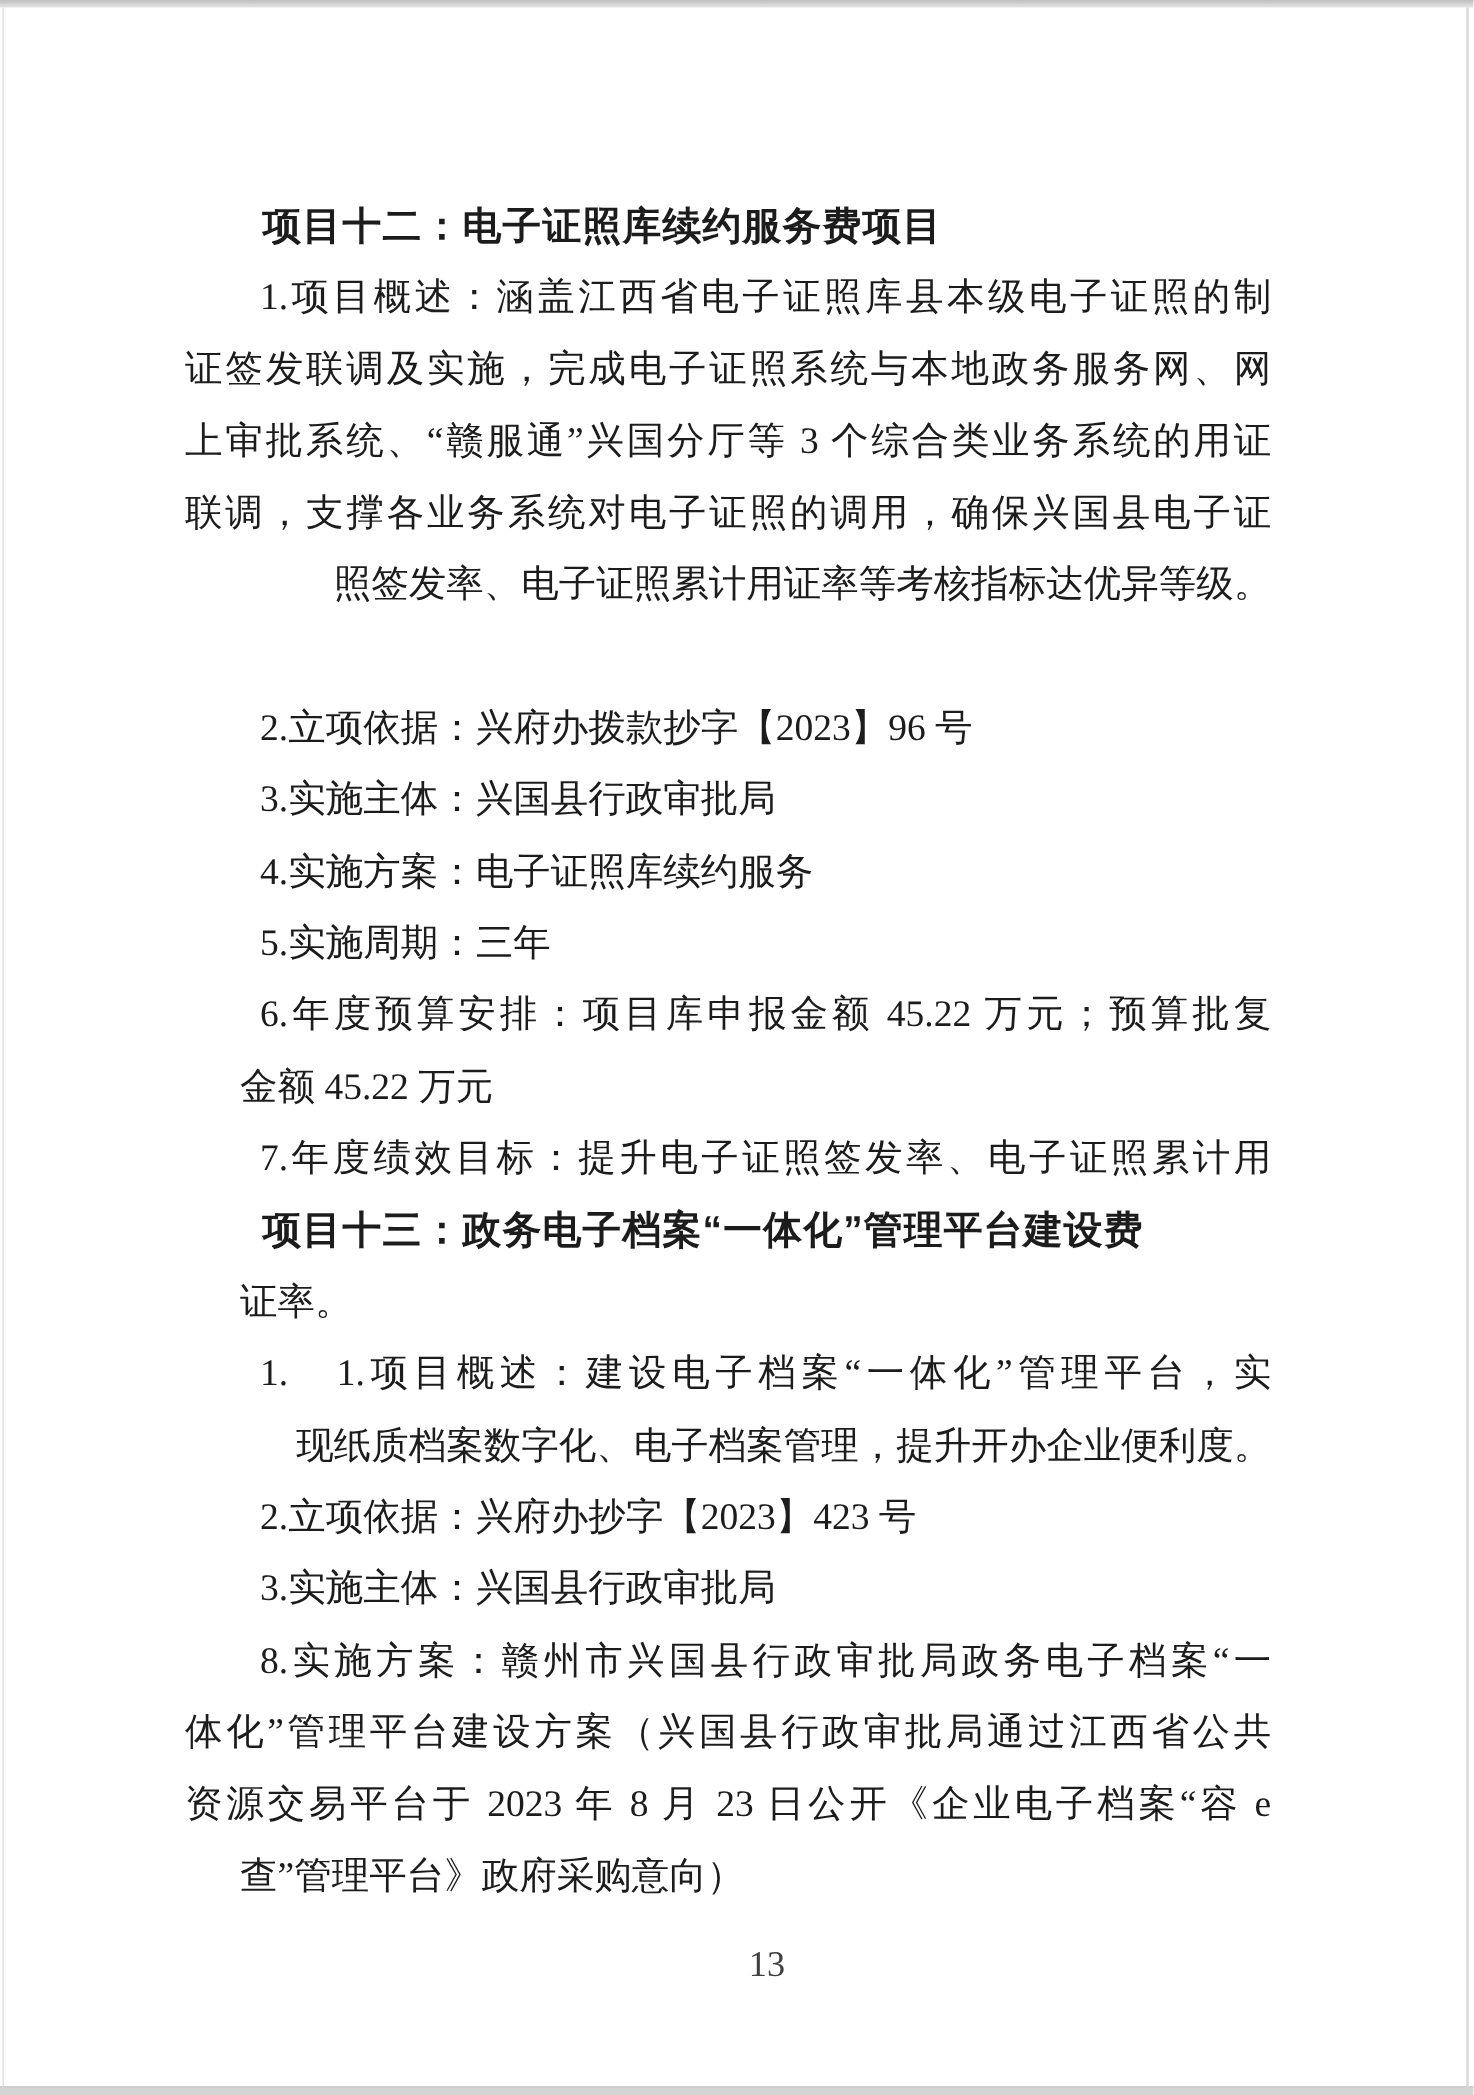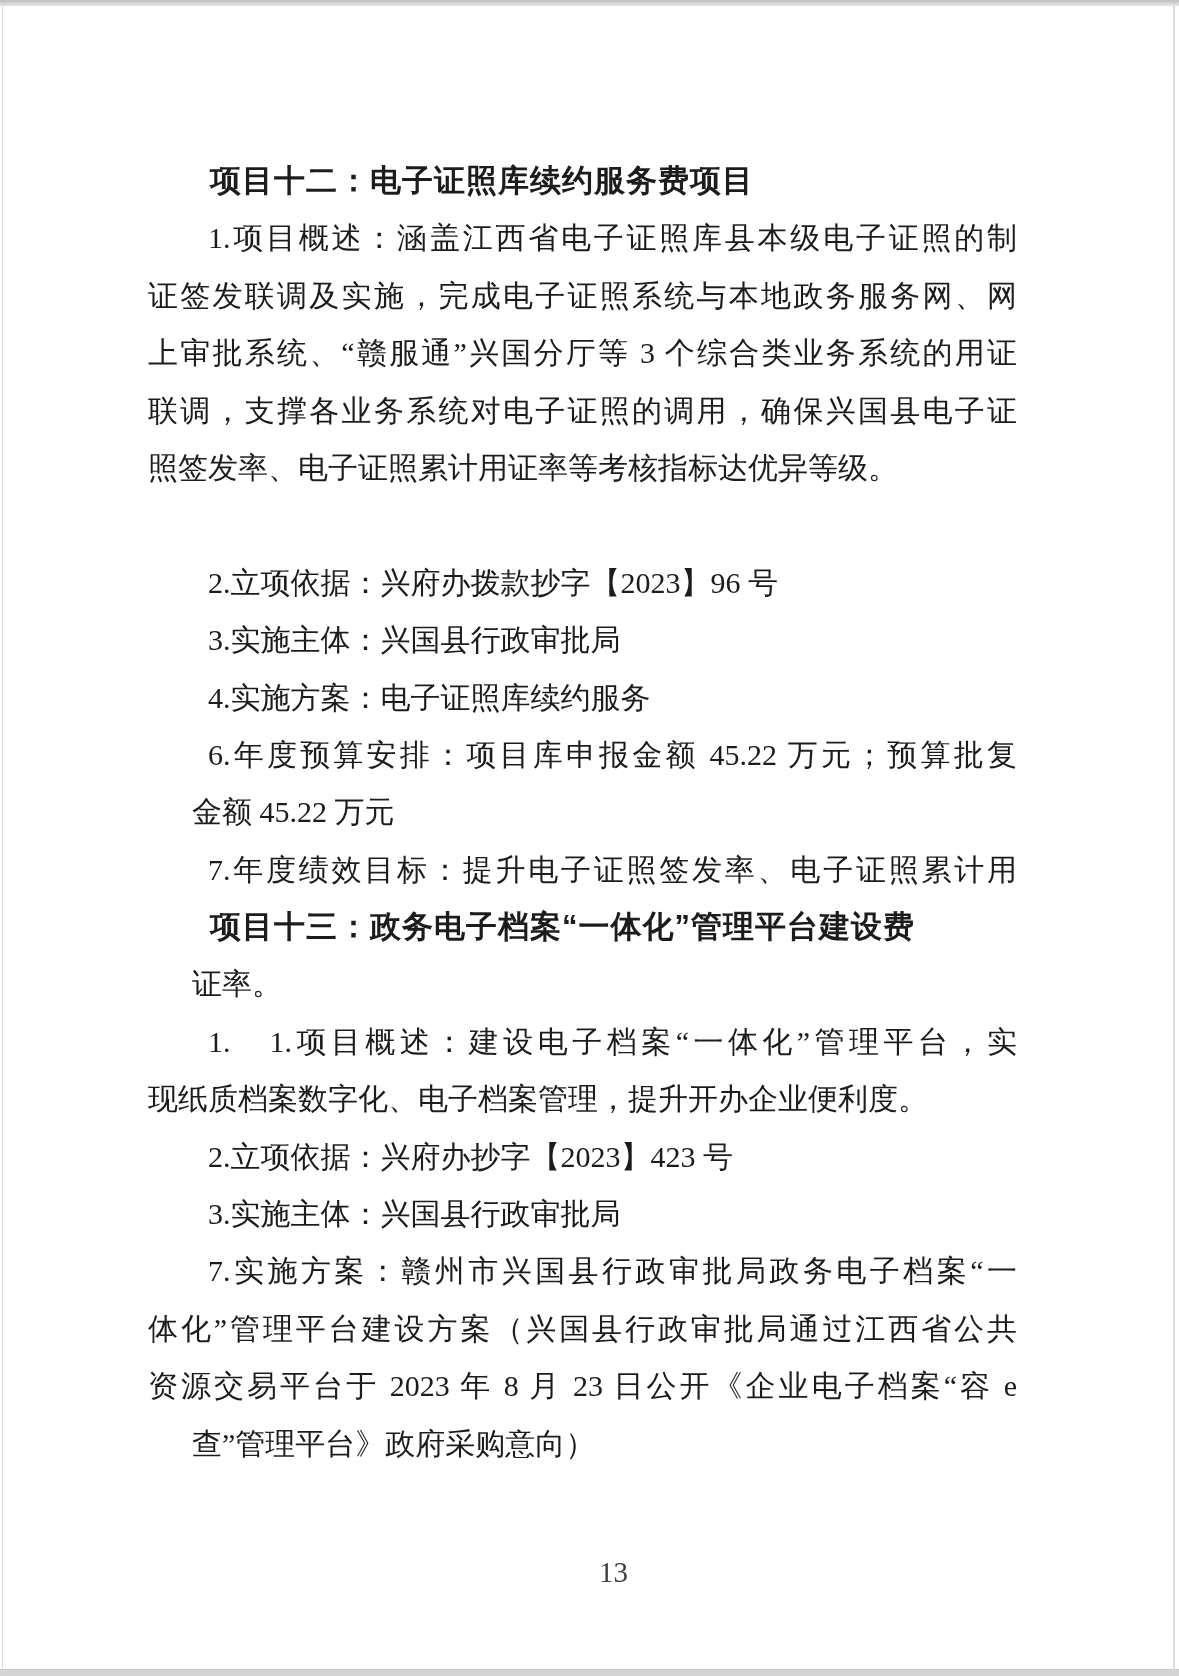--- a/index.html
+++ b/index.html
@@ -56,21 +56,21 @@
     text-indent: 2em;
     text-align: justify;
     text-align-last: justify;
   }
   
   .line.jm {
     text-align: justify;
     text-align-last: justify;
   }
   
-  .line.pe { text-align: left; }
+  .line.pe { text-align: right; }
   
   .line.it { text-indent: 2em; text-align: left; font-family: Liberation Serif, serif; }
   
   .line.ce { text-align: left; margin-left: 44px; }
   .line.gap { }
   .pagenum {
     position: absolute;
     top: 1552px;
     left: 0;
     width: 1179px;
@@ -94,29 +94,30 @@
       <div class="line t">项目十二：电子证照库续约服务费项目</div>
       <div class="line jf">1.项目概述：涵盖江西省电子证照库县本级电子证照的制</div>
       <div class="line jm">证签发联调及实施，完成电子证照系统与本地政务服务网、网</div>
       <div class="line jm">上审批系统、“赣服通”兴国分厅等 3 个综合类业务系统的用证</div>
       <div class="line jm">联调，支撑各业务系统对电子证照的调用，确保兴国县电子证</div>
       <div class="line pe">照签发率、电子证照累计用证率等考核指标达优异等级。</div>
       <div class="line gap"></div>
       <div class="line it">2.立项依据：兴府办拨款抄字【2023】96 号</div>
       <div class="line it">3.实施主体：兴国县行政审批局</div>
       <div class="line it">4.实施方案：电子证照库续约服务</div>
+      <div class="line it">5.实施周期：三年</div>
       <div class="line jf">6.年度预算安排：项目库申报金额 45.22 万元；预算批复</div>
       <div class="line ce">金额 45.22 万元</div>
       <div class="line jf">7.年度绩效目标：提升电子证照签发率、电子证照累计用</div>
       <div class="line t">项目十三：政务电子档案“一体化”管理平台建设费</div>
       <div class="line ce">证率。</div>
       <div class="line jf">1.　1.项目概述：建设电子档案“一体化”管理平台，实</div>
       <div class="line pe">现纸质档案数字化、电子档案管理，提升开办企业便利度。</div>
       <div class="line it">2.立项依据：兴府办抄字【2023】423 号</div>
       <div class="line it">3.实施主体：兴国县行政审批局</div>
-      <div class="line jf">7.实施方案：赣州市兴国县行政审批局政务电子档案“一</div>
+      <div class="line jf">8.实施方案：赣州市兴国县行政审批局政务电子档案“一</div>
       <div class="line jm">体化”管理平台建设方案（兴国县行政审批局通过江西省公共</div>
       <div class="line jm">资源交易平台于 2023 年 8 月 23 日公开《企业电子档案“容 e</div>
       <div class="line ce">查”管理平台》政府采购意向）</div>
     </div>
 
   <div class="pagenum">13</div>
 </div>
 
 </body></html>

